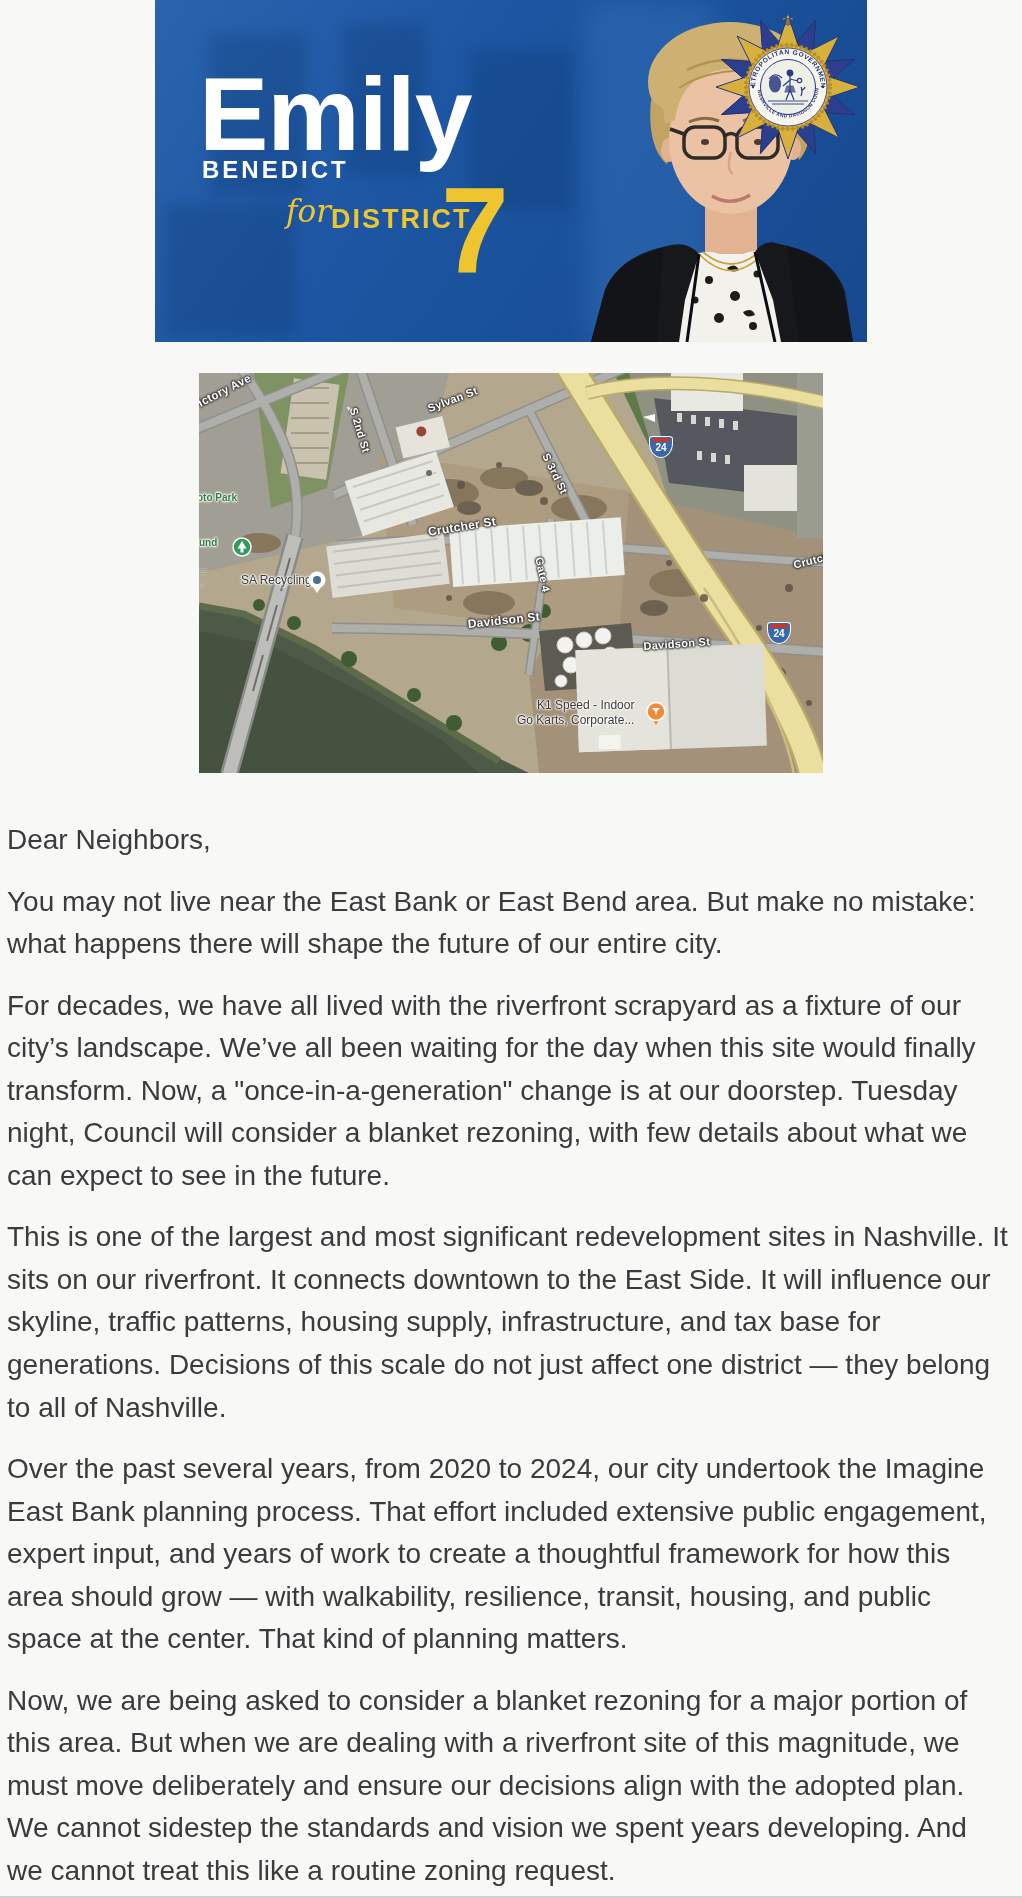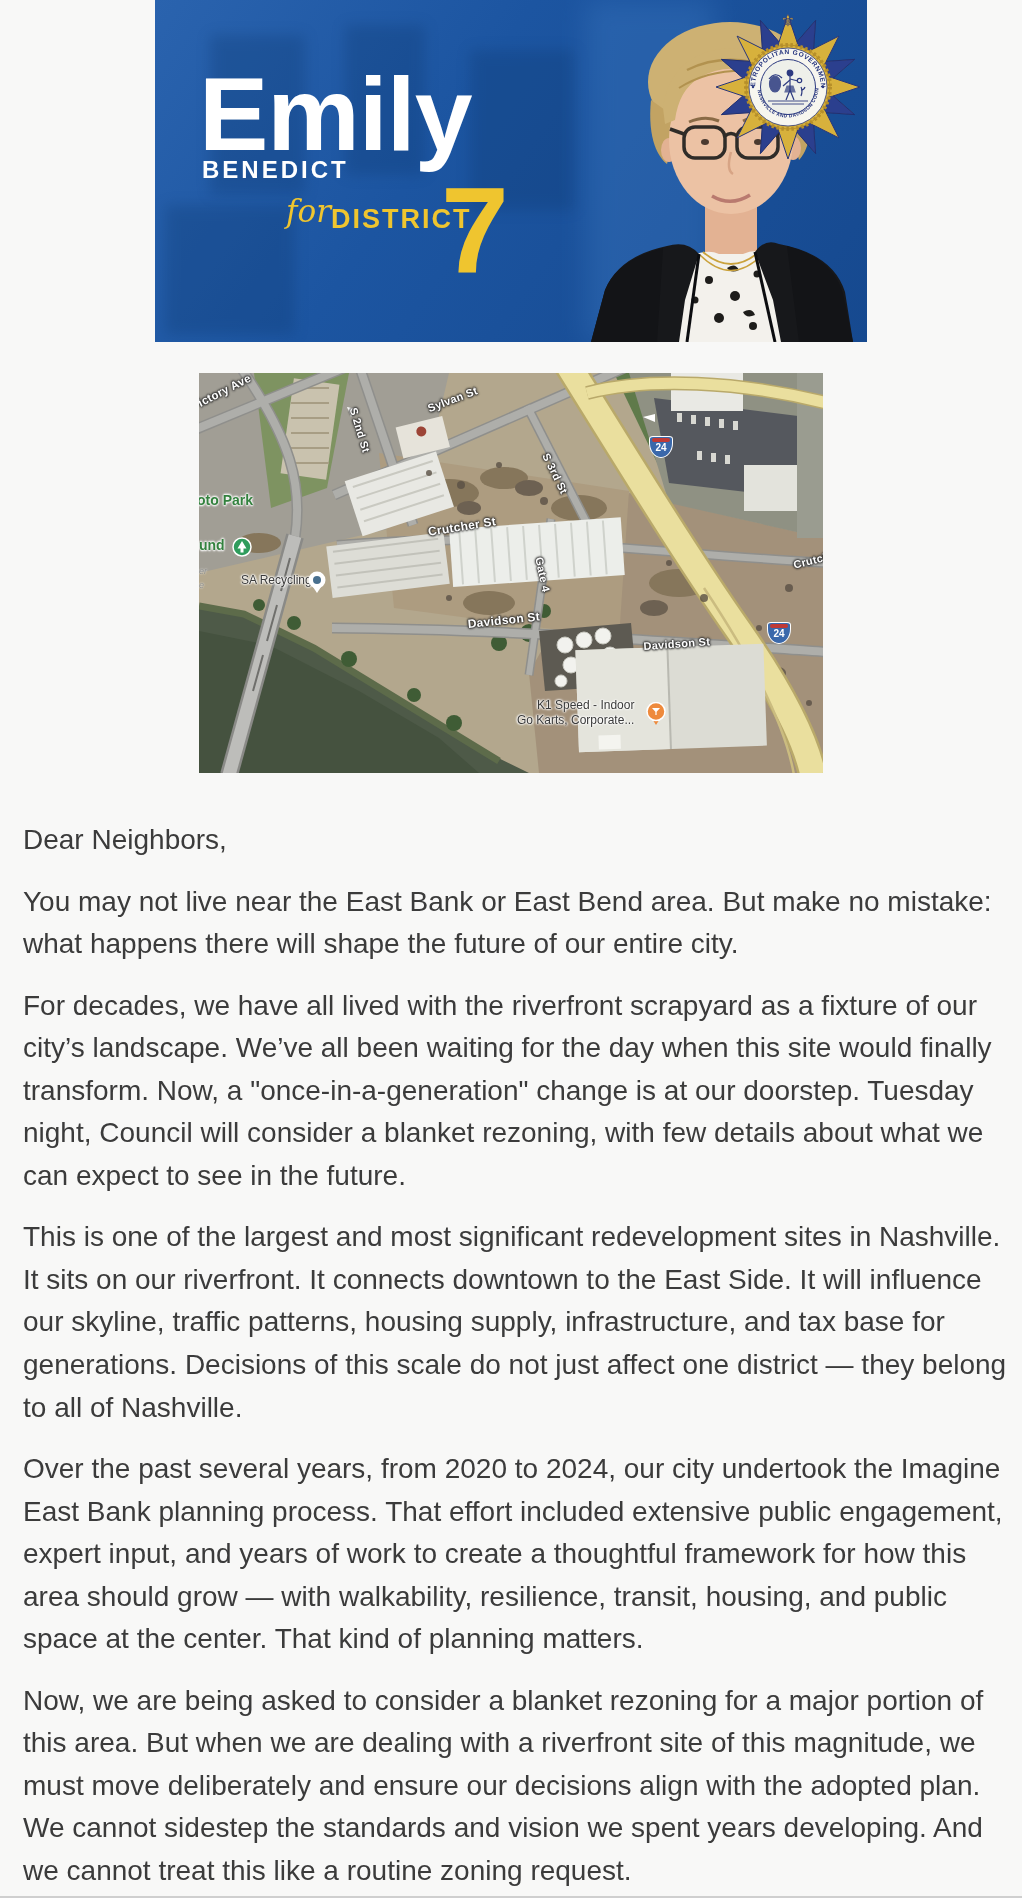--- a/index.html
+++ b/index.html
@@ -47,21 +47,21 @@
     background:#b7ab92;overflow:hidden;
   }
   .map svg.mbase{position:absolute;left:0;top:0;}
   .ms{ 
     position:absolute;color:#fff;font-size:11px;font-weight:700;letter-spacing:.3px;
     white-space:nowrap;transform-origin:0 0;
     text-shadow:0 1px 2px rgba(45,45,45,.95),0 -1px 2px rgba(45,45,45,.85),
                 1px 0 2px rgba(45,45,45,.85),-1px 0 2px rgba(45,45,45,.85);
   }
   .mp{ 
-    position:absolute;color:#33813e;font-size:14px;font-weight:700;white-space:nowrap;
+    position:absolute;color:#33813e;font-size:10px;font-weight:700;white-space:nowrap;
     text-shadow:0 0 2px #fff,0 0 3px #fff,0 1px 2px #fff,0 -1px 2px #fff;
   }
   .mdark{ 
     position:absolute;color:#3a3a3a;font-size:12px;white-space:nowrap;
     text-shadow:0 0 2px #fff,0 0 3px #fff,1px 0 2px #fff,-1px 0 2px #fff;
   }
   .mtiny{position:absolute;color:#8f8f8b;font-size:9px;white-space:nowrap;
     text-shadow:0 0 2px #fff;font-style:italic;}
   .marker{position:absolute;}
   .shield{position:absolute;width:24px;height:22px;margin-left:12px;}
@@ -69,21 +69,21 @@
     border:1px solid #fff;border-radius:4px 4px 12px 12px / 3px 3px 15px 15px;}
   .shield .s-top{position:absolute;left:3px;right:3px;top:2px;height:4px;background:#bf3a36;border-radius:2px;}
   .shield .s-num{position:absolute;left:0;right:0;top:7px;text-align:center;color:#fff;
     font-size:10px;font-weight:700;line-height:1;}
 
   
   .letter{
     margin-top:46px;padding:0 12px 0 7px;color:#3b3b3b;
     font-size:28px;line-height:1.52;
   }
-  .letter p{margin:0 0 19px 16px;}
+  .letter p{margin:0 0 19px 0;}
   .bottom-edge{position:absolute;left:0;bottom:0;width:100%;height:2px;background:#cfcfcf;}
 </style>
 </head>
 <body>
 
 <div class="page">
 
   <div class="banner">
     <div class="win" style="left:55px;top:35px;width:95px;height:160px;"></div>
     <div class="win" style="left:190px;top:25px;width:80px;height:150px;"></div>

